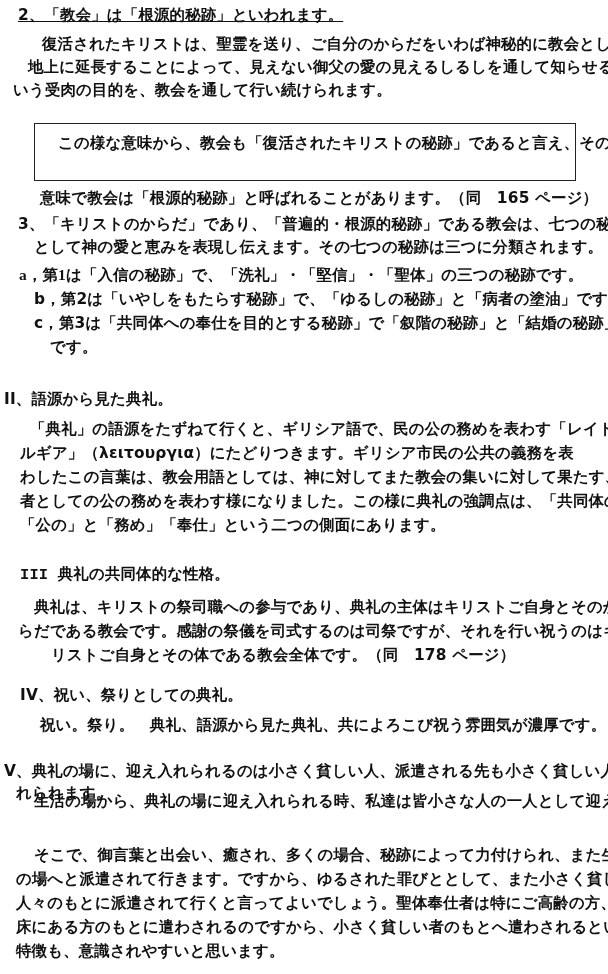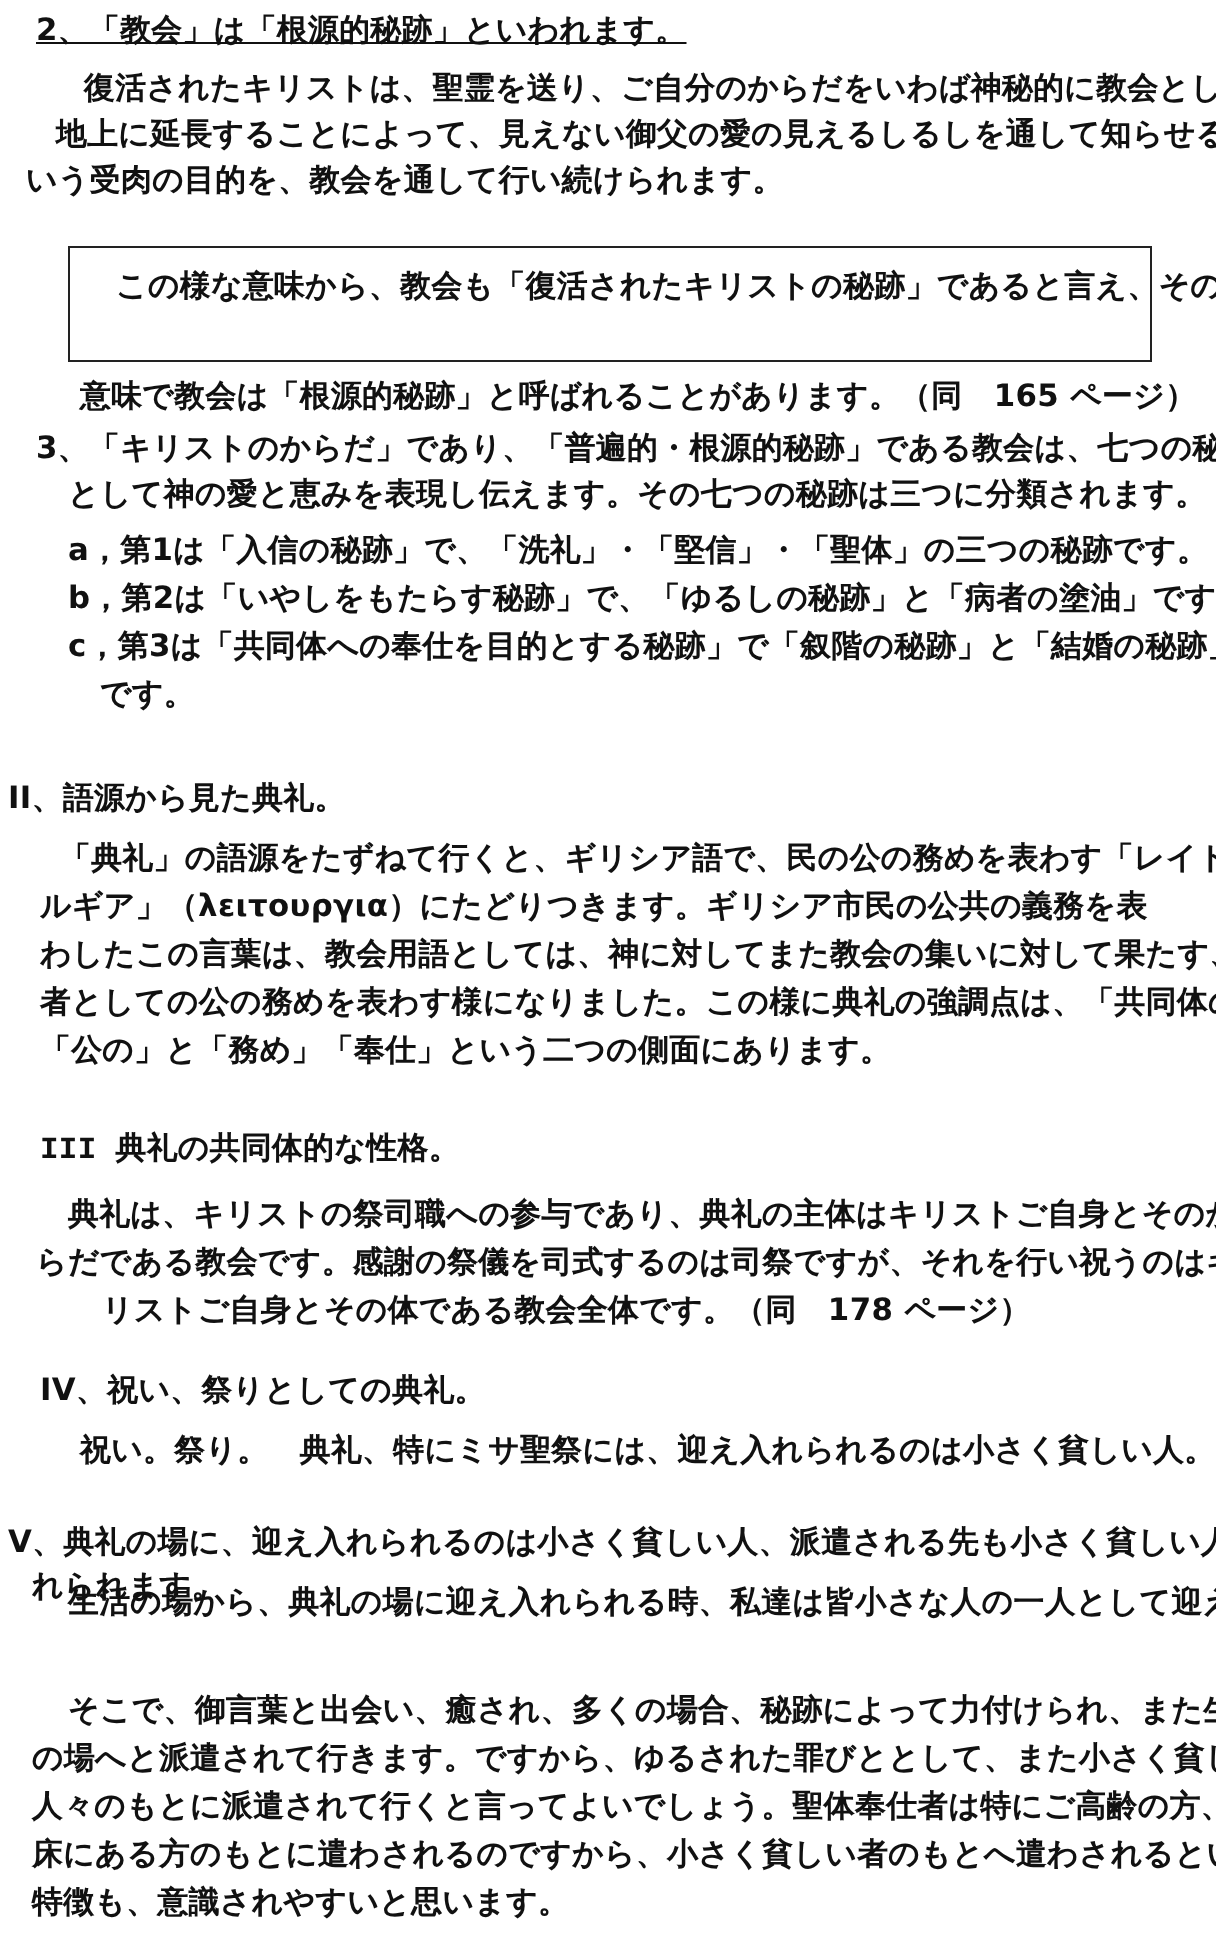--- a/index.html
+++ b/index.html
@@ -22,39 +22,39 @@
   <div class="line" style="left:42px;top:33px;">復活されたキリストは、聖霊を送り、ご自分のからだをいわば神秘的に教会として</div>
   <div class="line" style="left:28px;top:56px;">地上に延長することによって、見えない御父の愛の見えるしるしを通して知らせると</div>
   <div class="line" style="left:13px;top:79px;text-align:center;">いう受肉の目的を、教会を通して行い続けられます。</div>
 
   <div class="box"></div>
   <div class="line" style="left:58px;top:132px;">この様な意味から、教会も「復活されたキリストの秘跡」であると言え、その</div>
   <div class="line" style="left:40px;top:162px;margin-top:25px;">意味で教会は「根源的秘跡」と呼ばれることがあります。（同　165 ページ）</div>
 
   <div class="line" style="left:18px;top:213px;">3、「キリストのからだ」であり、「普遍的・根源的秘跡」である教会は、七つの秘跡</div>
   <div class="line" style="left:34px;top:236px;">として神の愛と恵みを表現し伝えます。その七つの秘跡は三つに分類されます。</div>
-  <div class="line" style="left:34px;top:264px;">a，第1は「入信の秘跡」で、「洗礼」・「堅信」・「聖体」の三つの秘跡です。</div>
+  <div class="line" style="left:19px;top:264px;font-family:Liberation Serif, serif;">a，第1は「入信の秘跡」で、「洗礼」・「堅信」・「聖体」の三つの秘跡です。</div>
   <div class="line" style="left:34px;top:288px;">b，第2は「いやしをもたらす秘跡」で、「ゆるしの秘跡」と「病者の塗油」です。</div>
   <div class="line" style="left:34px;top:312px;">c，第3は「共同体への奉仕を目的とする秘跡」で「叙階の秘跡」と「結婚の秘跡」</div>
   <div class="line" style="left:50px;top:336px;">です。</div>
 
   <div class="line" style="left:4px;top:388px;">II、語源から見た典礼。</div>
   <div class="line" style="left:30px;top:418px;">「典礼」の語源をたずねて行くと、ギリシア語で、民の公の務めを表わす「レイトゥ</div>
   <div class="line" style="left:20px;top:442px;">ルギア」（λειτουργια）にたどりつきます。ギリシア市民の公共の義務を表</div>
   <div class="line" style="left:20px;top:466px;">わしたこの言葉は、教会用語としては、神に対してまた教会の集いに対して果たす、信</div>
   <div class="line" style="left:20px;top:490px;">者としての公の務めを表わす様になりました。この様に典礼の強調点は、「共同体の」</div>
   <div class="line" style="left:20px;top:514px;">「公の」と「務め」「奉仕」という二つの側面にあります。</div>
 
   <div class="line" style="left:20px;top:564px;font-family:Liberation Mono, monospace;">III 典礼の共同体的な性格。</div>
   <div class="line" style="left:34px;top:596px;">典礼は、キリストの祭司職への参与であり、典礼の主体はキリストご自身とそのか</div>
   <div class="line" style="left:18px;top:620px;">らだである教会です。感謝の祭儀を司式するのは司祭ですが、それを行い祝うのはキ</div>
   <div class="line" style="left:18px;top:644px;margin-left:33px;">リストご自身とその体である教会全体です。（同　178 ページ）</div>
 
   <div class="line" style="left:20px;top:684px;">IV、祝い、祭りとしての典礼。</div>
-  <div class="line" style="left:40px;top:714px;">祝い。祭り。　典礼、特にミサ聖祭には、迎え入れられるのは小さく貧しい人。</div>
+  <div class="line" style="left:40px;top:714px;">祝い。祭り。　典礼、語源から見た典礼、共によろこび祝う雰囲気が濃厚です。</div>
 
   <div class="line" style="left:4px;top:760px;">V、典礼の場に、迎え入れられるのは小さく貧しい人、派遣される先も小さく貧しい人。</div>
   <div class="line" style="left:34px;top:790px;">生活の場から、典礼の場に迎え入れられる時、私達は皆小さな人の一人として迎え入</div>
   <div class="line" style="left:16px;top:782px;">れられます。</div>
 
   <div class="line" style="left:34px;top:844px;">そこで、御言葉と出会い、癒され、多くの場合、秘跡によって力付けられ、また生活</div>
   <div class="line" style="left:16px;top:868px;">の場へと派遣されて行きます。ですから、ゆるされた罪びととして、また小さく貧しい</div>
   <div class="line" style="left:16px;top:892px;">人々のもとに派遣されて行くと言ってよいでしょう。聖体奉仕者は特にご高齢の方、病</div>
   <div class="line" style="left:16px;top:916px;">床にある方のもとに遣わされるのですから、小さく貧しい者のもとへ遣わされるという</div>
   <div class="line" style="left:16px;top:940px;">特徴も、意識されやすいと思います。</div>

